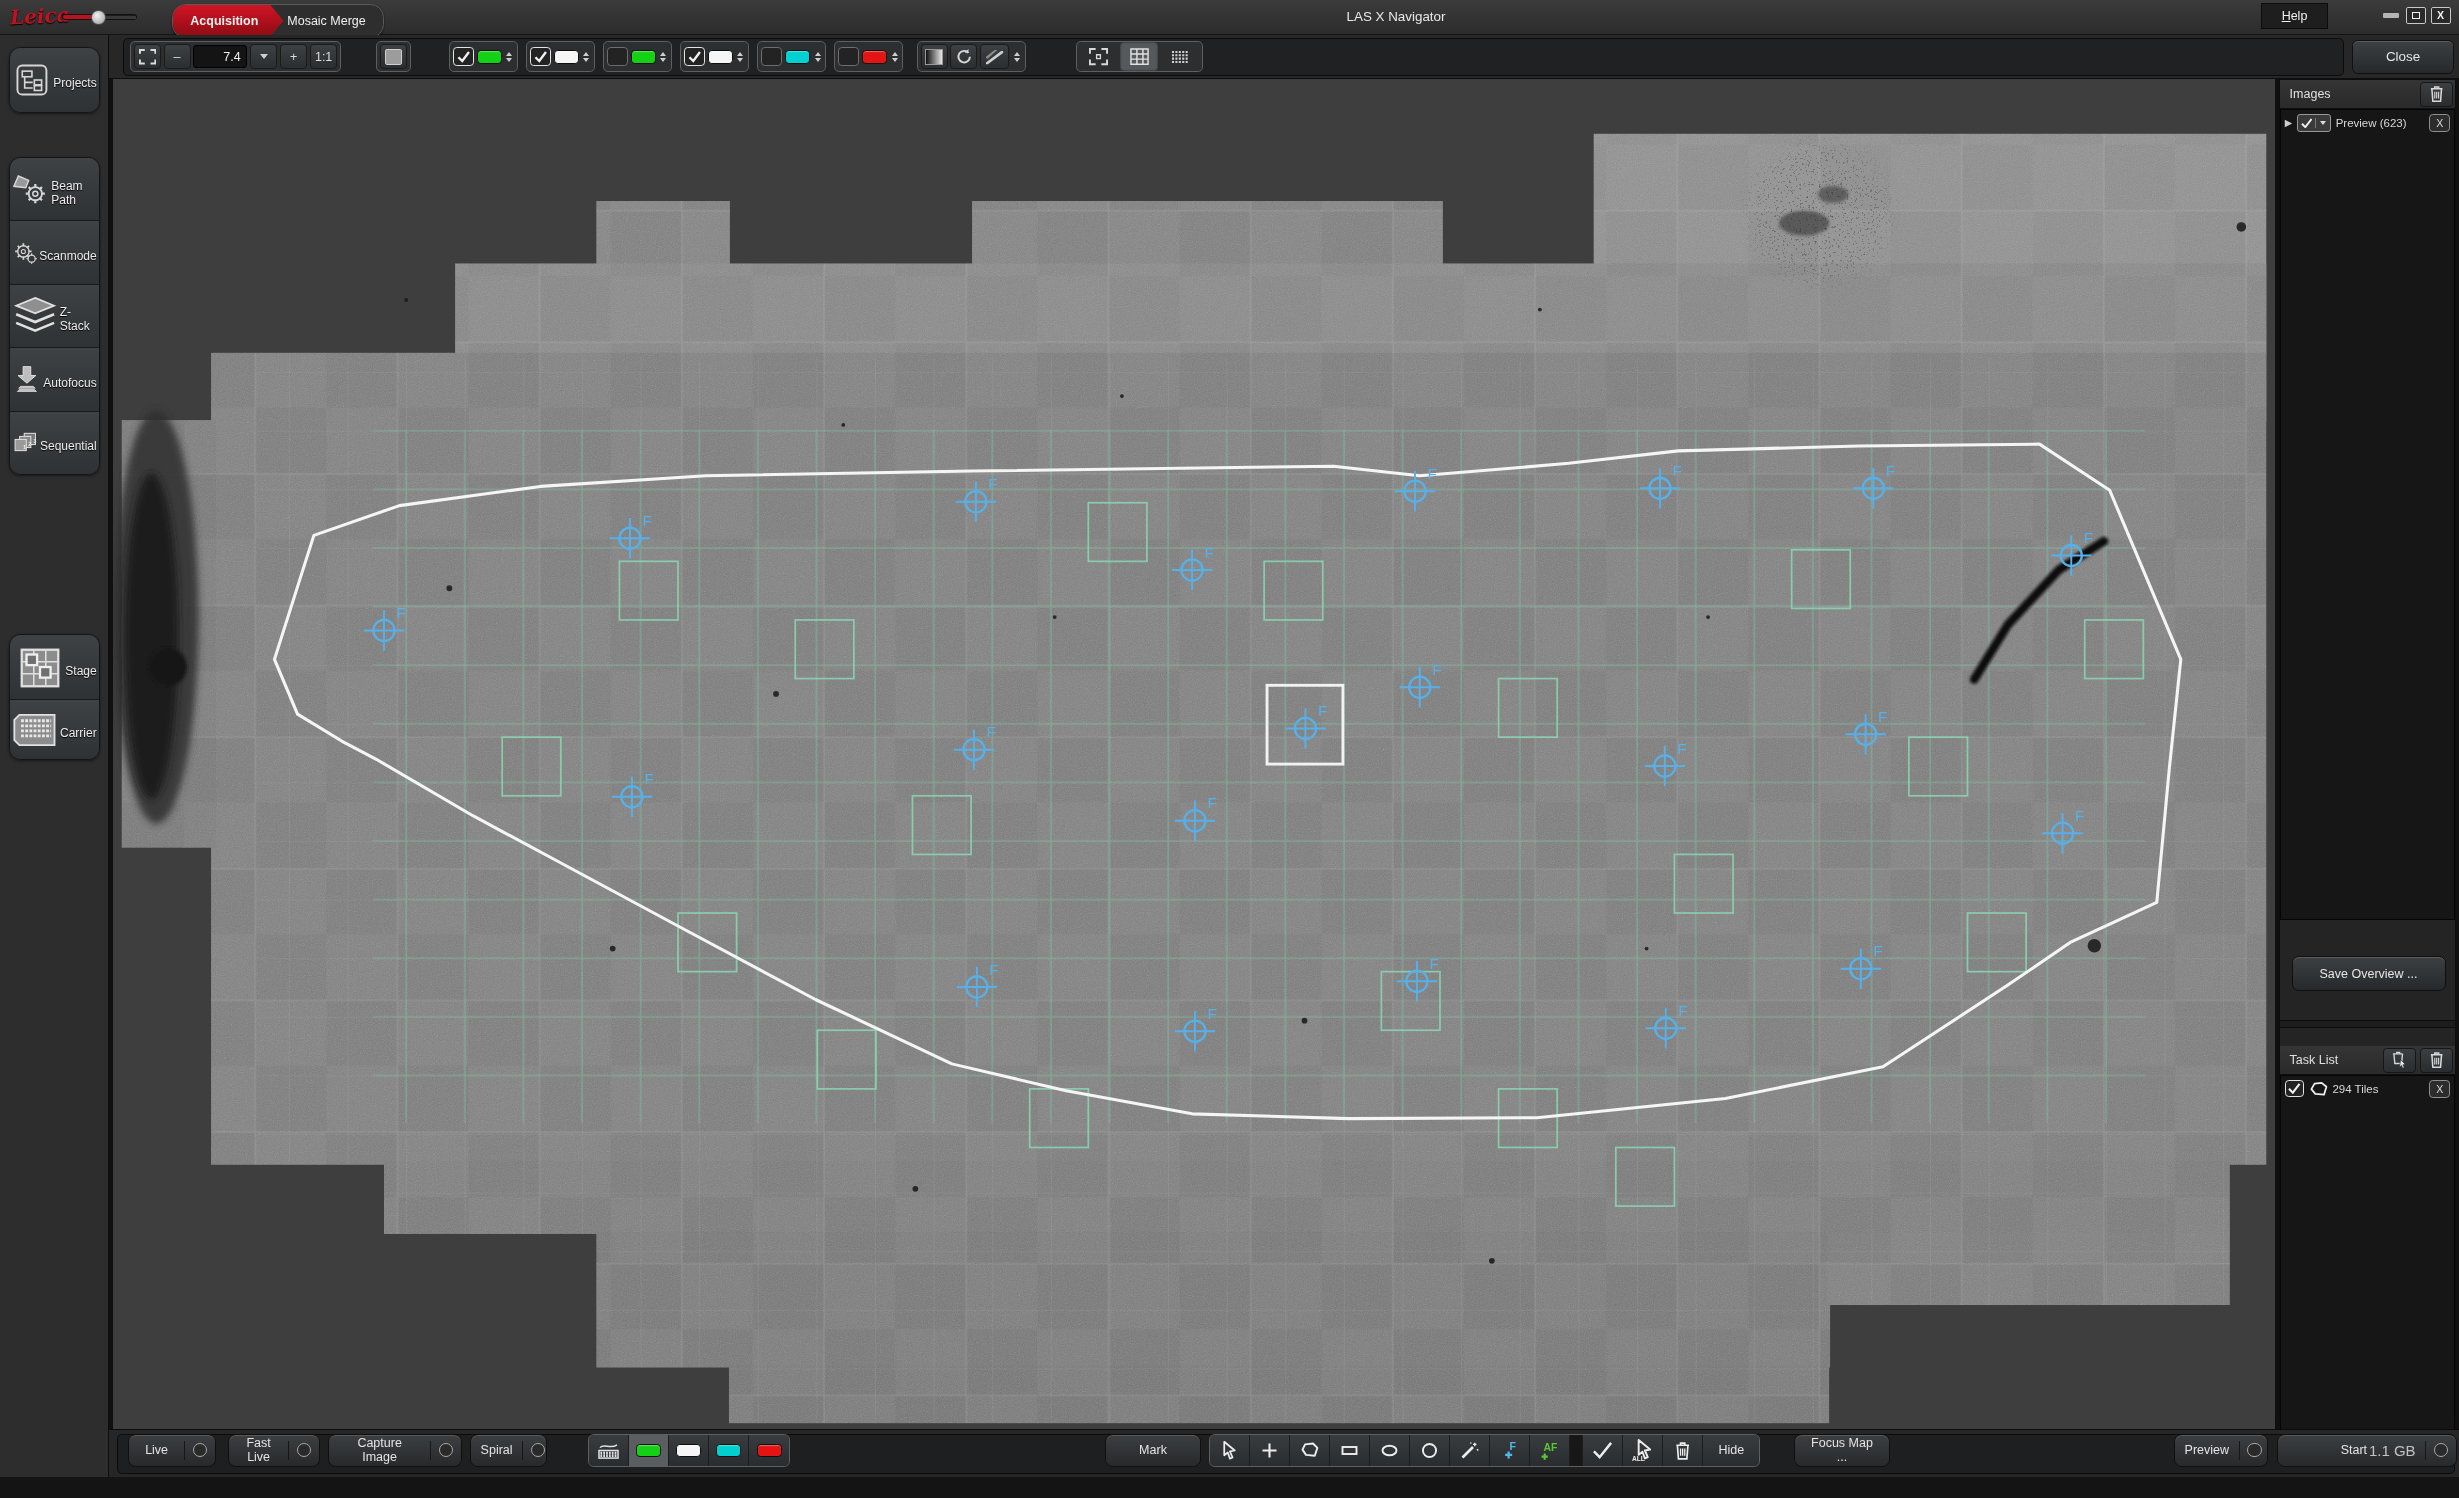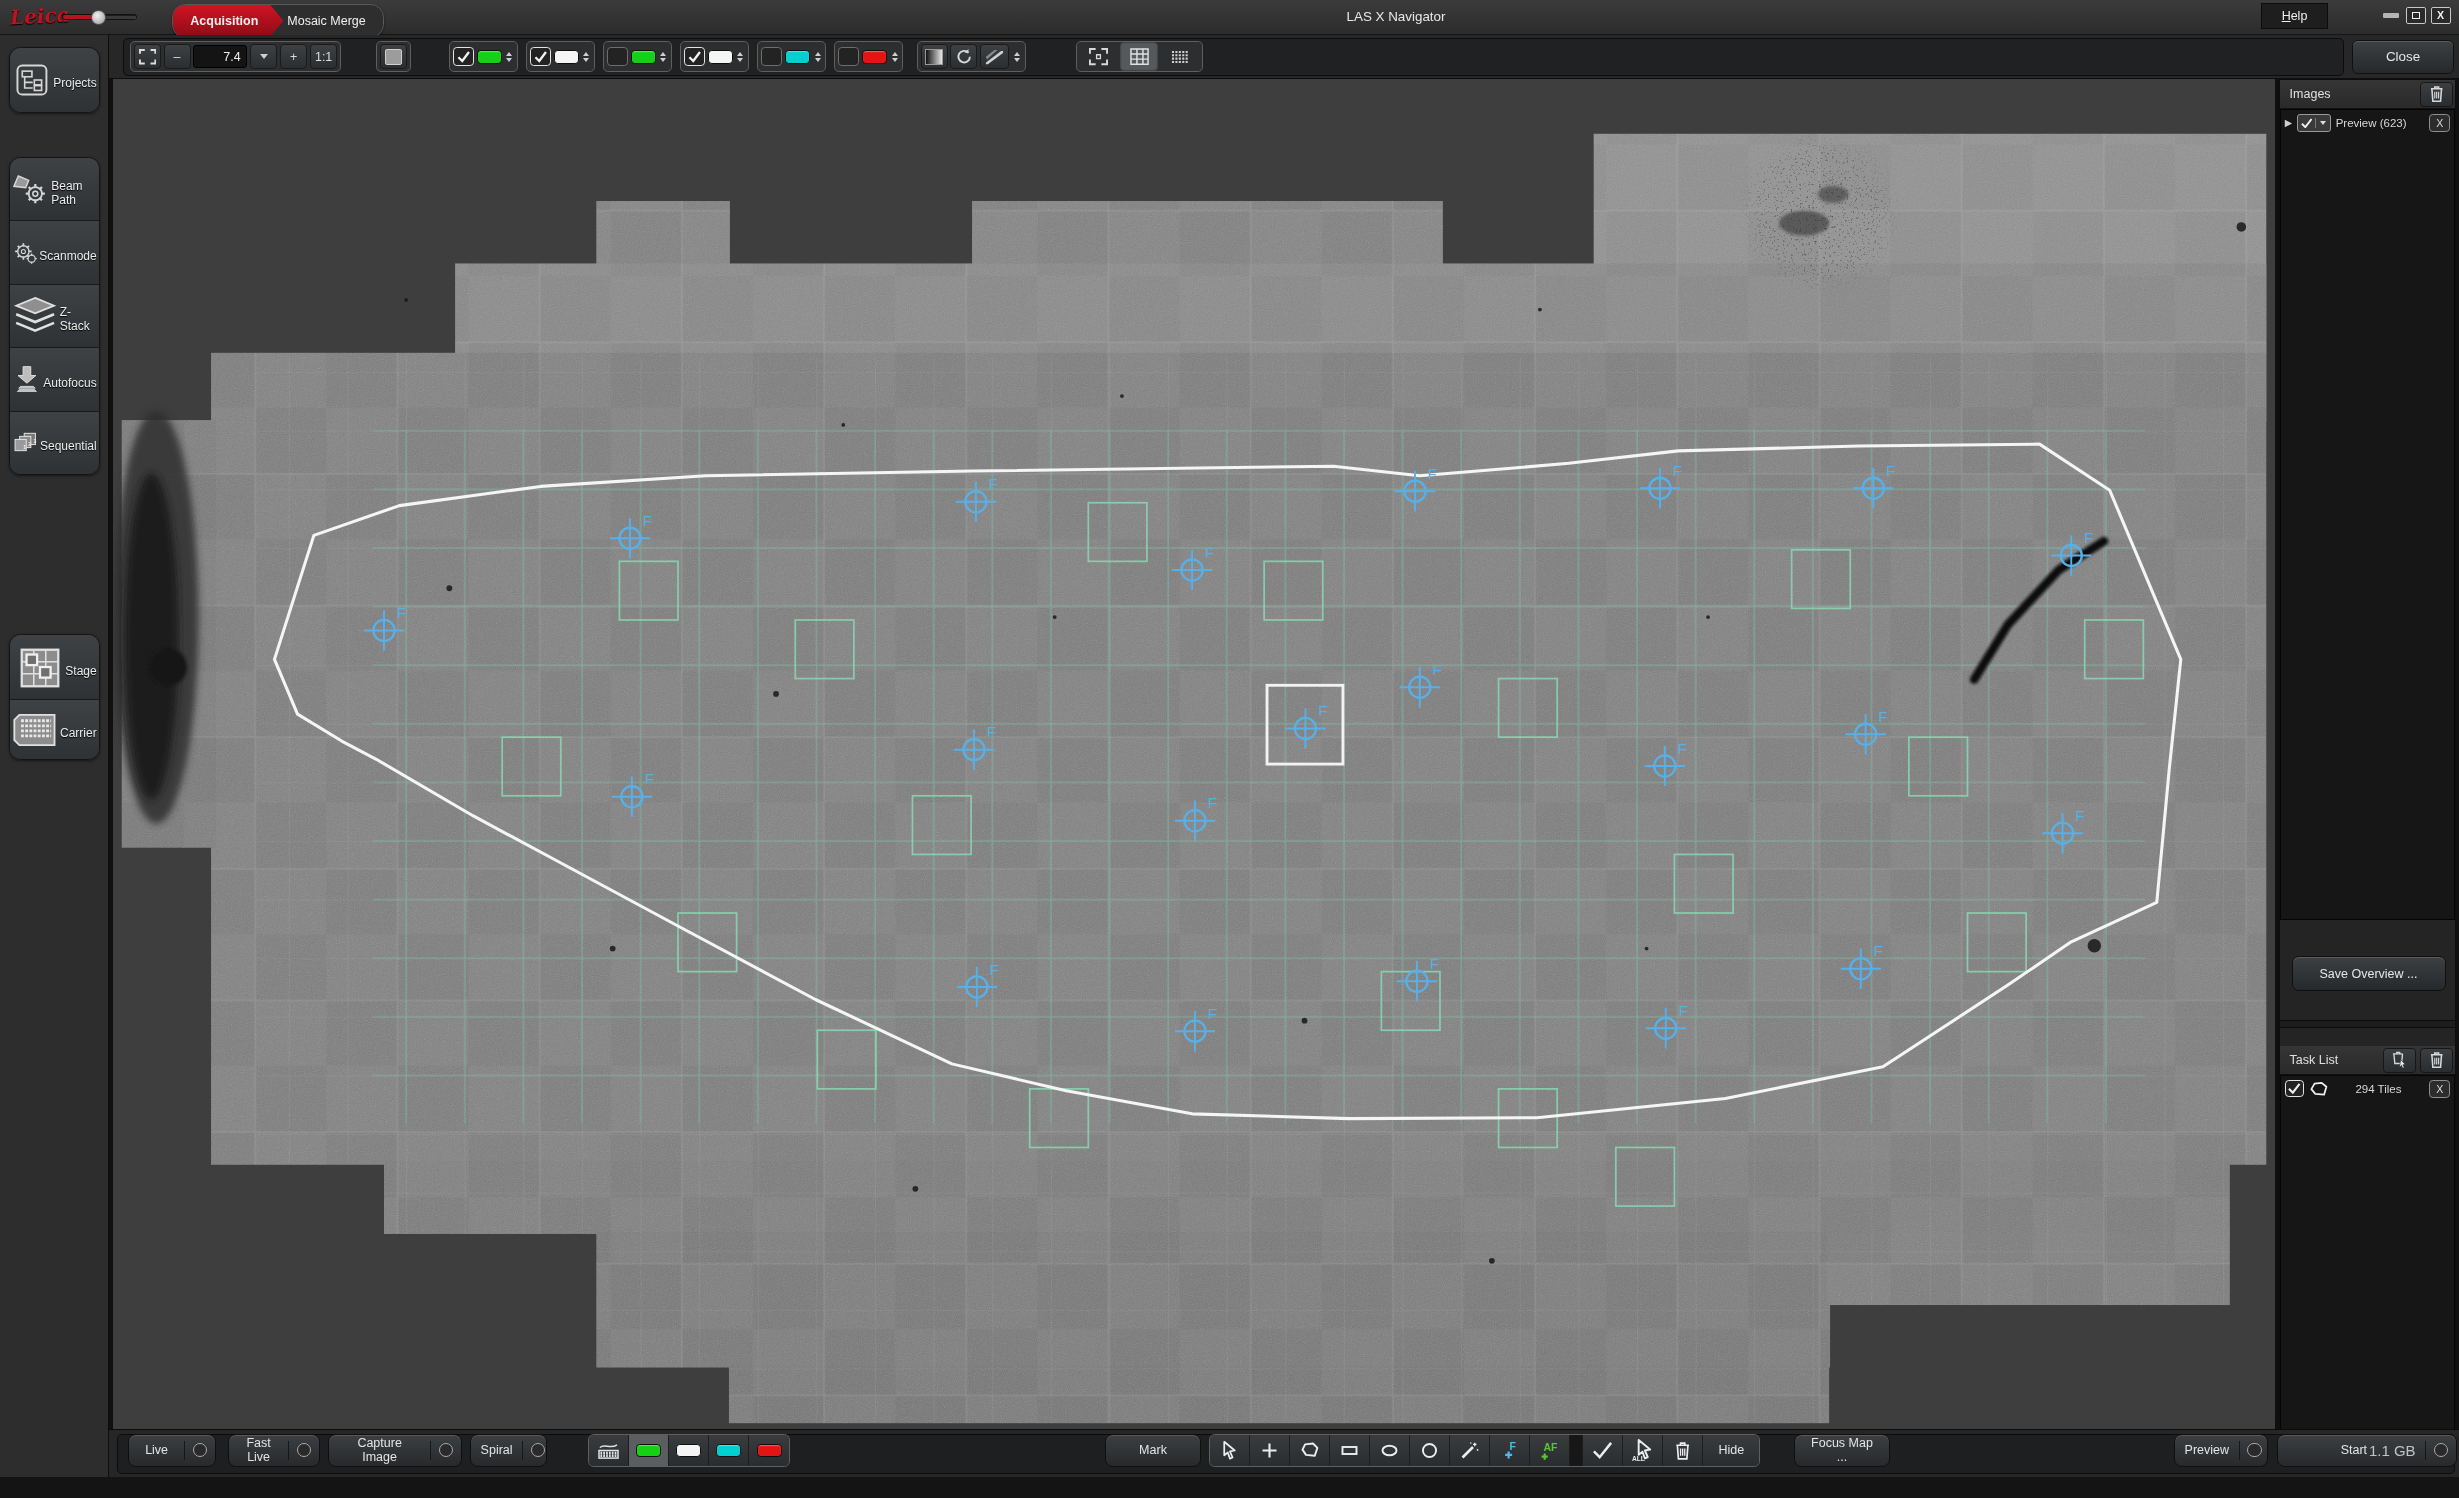--- a/index.html
+++ b/index.html
@@ -708,21 +708,21 @@
     <div class="list-area" style="height:355px">
       <div class="list-row">
         <span class="chk-sm">
           <svg width="12.5" height="10.6" viewBox="0 0 13 11">
               <path d="M1 6l4 4L12 1" fill="none" stroke="#f0f0f0" stroke-width="2.2"></path>
             </svg>
         </span>
         <svg width="19" height="16.3" viewBox="0 0 24 20">
           <path d="M7 3 L16 2 L22 7 L19 17 L8 16 L3 10 Z" fill="none" stroke="#f0f0f0" stroke-width="2.2" stroke-linejoin="round"></path>
         </svg>
-        <span class="row-label" style="text-align:center">294 Tiles</span>
+        <span class="row-label" style="text-align:left">294 Tiles</span>
         <span class="x-btn">X</span>
       </div>
     </div>
   </div>
 </div>
 
 <div id="bottom-bar">
   <div id="bottom-strip"></div>
 
   <div class="bb-btn" style="left:19px;width:88px">

